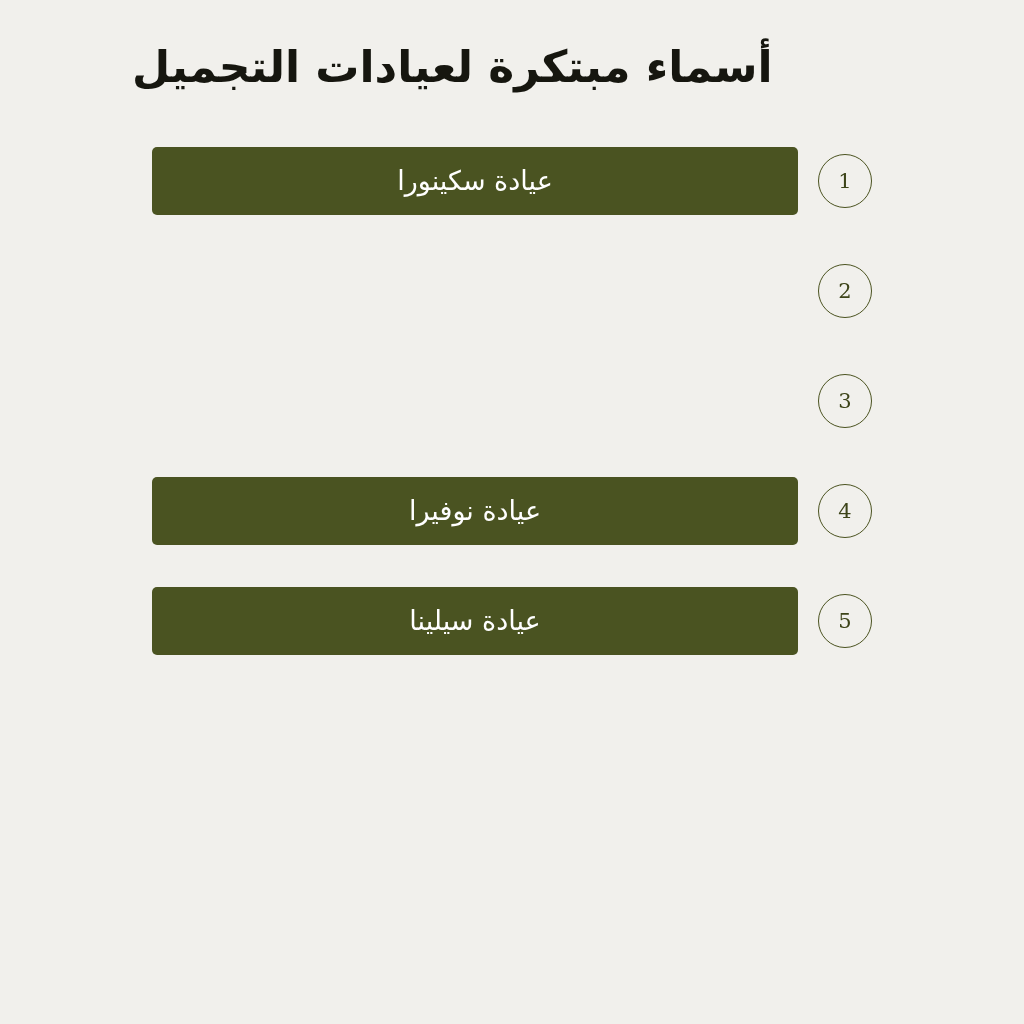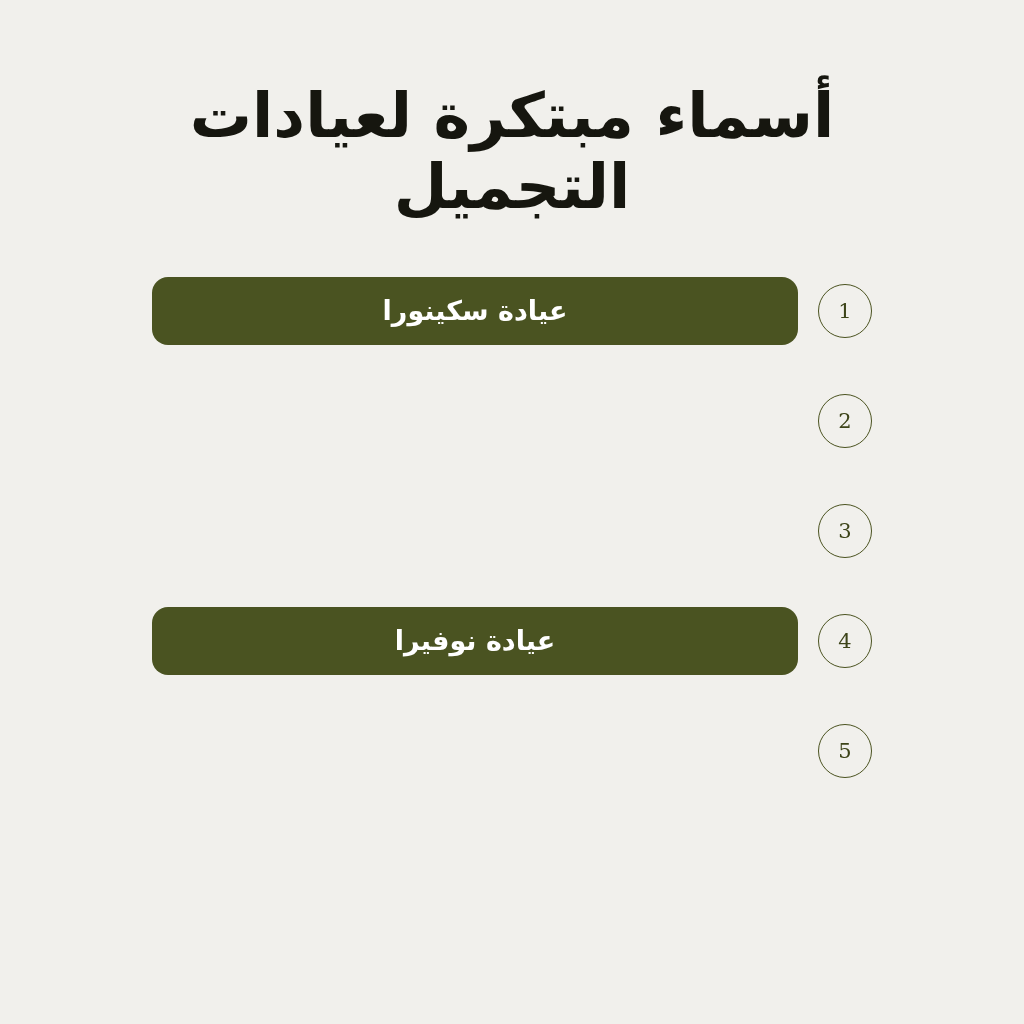--- a/index.html
+++ b/index.html
@@ -19,23 +19,23 @@
     width: 1024px;
     height: 1024px;
     box-sizing: border-box;
     display: flex;
     flex-direction: column;
     align-items: center;
   }
 
   .title {
     width: 760px;
-    margin-top: 80px;
-    text-align: center;
-    font-size: 62px;
+    margin-top: 42px;
+    text-align: left;
+    font-size: 44px;
     line-height: 1.15;
     font-weight: bold;
     color: #16160f;
     letter-spacing: 0px;
   }
 
   .list {
     margin-top: 54px;
     width: 720px;
     display: flex;
@@ -63,27 +63,27 @@
     font-family: "DejaVu Serif", "Liberation Serif", serif;
     font-size: 21px;
     color: #3d4419;
     background: transparent;
   }
 
   .bar {
     flex: 1 1 auto;
     height: 68px;
     background: #4a5321;
-    border-radius: 16px;
+    border-radius: 5px;
     display: flex;
     align-items: center;
     justify-content: center;
     color: #ffffff;
     font-size: 27px;
-    font-weight: bold;
+    font-weight: normal;
     padding: 0 24px;
     box-sizing: border-box;
   }
 </style>
 </head>
 <body>
 
 <div class="canvas">
 
   <div class="title">أسماء مبتكرة لعيادات التجميل</div>
@@ -103,16 +103,17 @@
       <div class="badge">3</div>
     </div>
 
     <div class="row">
       <div class="badge">4</div>
       <div class="bar">عيادة نوفيرا</div>
     </div>
 
     <div class="row">
       <div class="badge">5</div>
+      <div class="bar">عيادة سيلينا</div>
     </div>
 
   </div>
 </div>
 
 </body></html>

